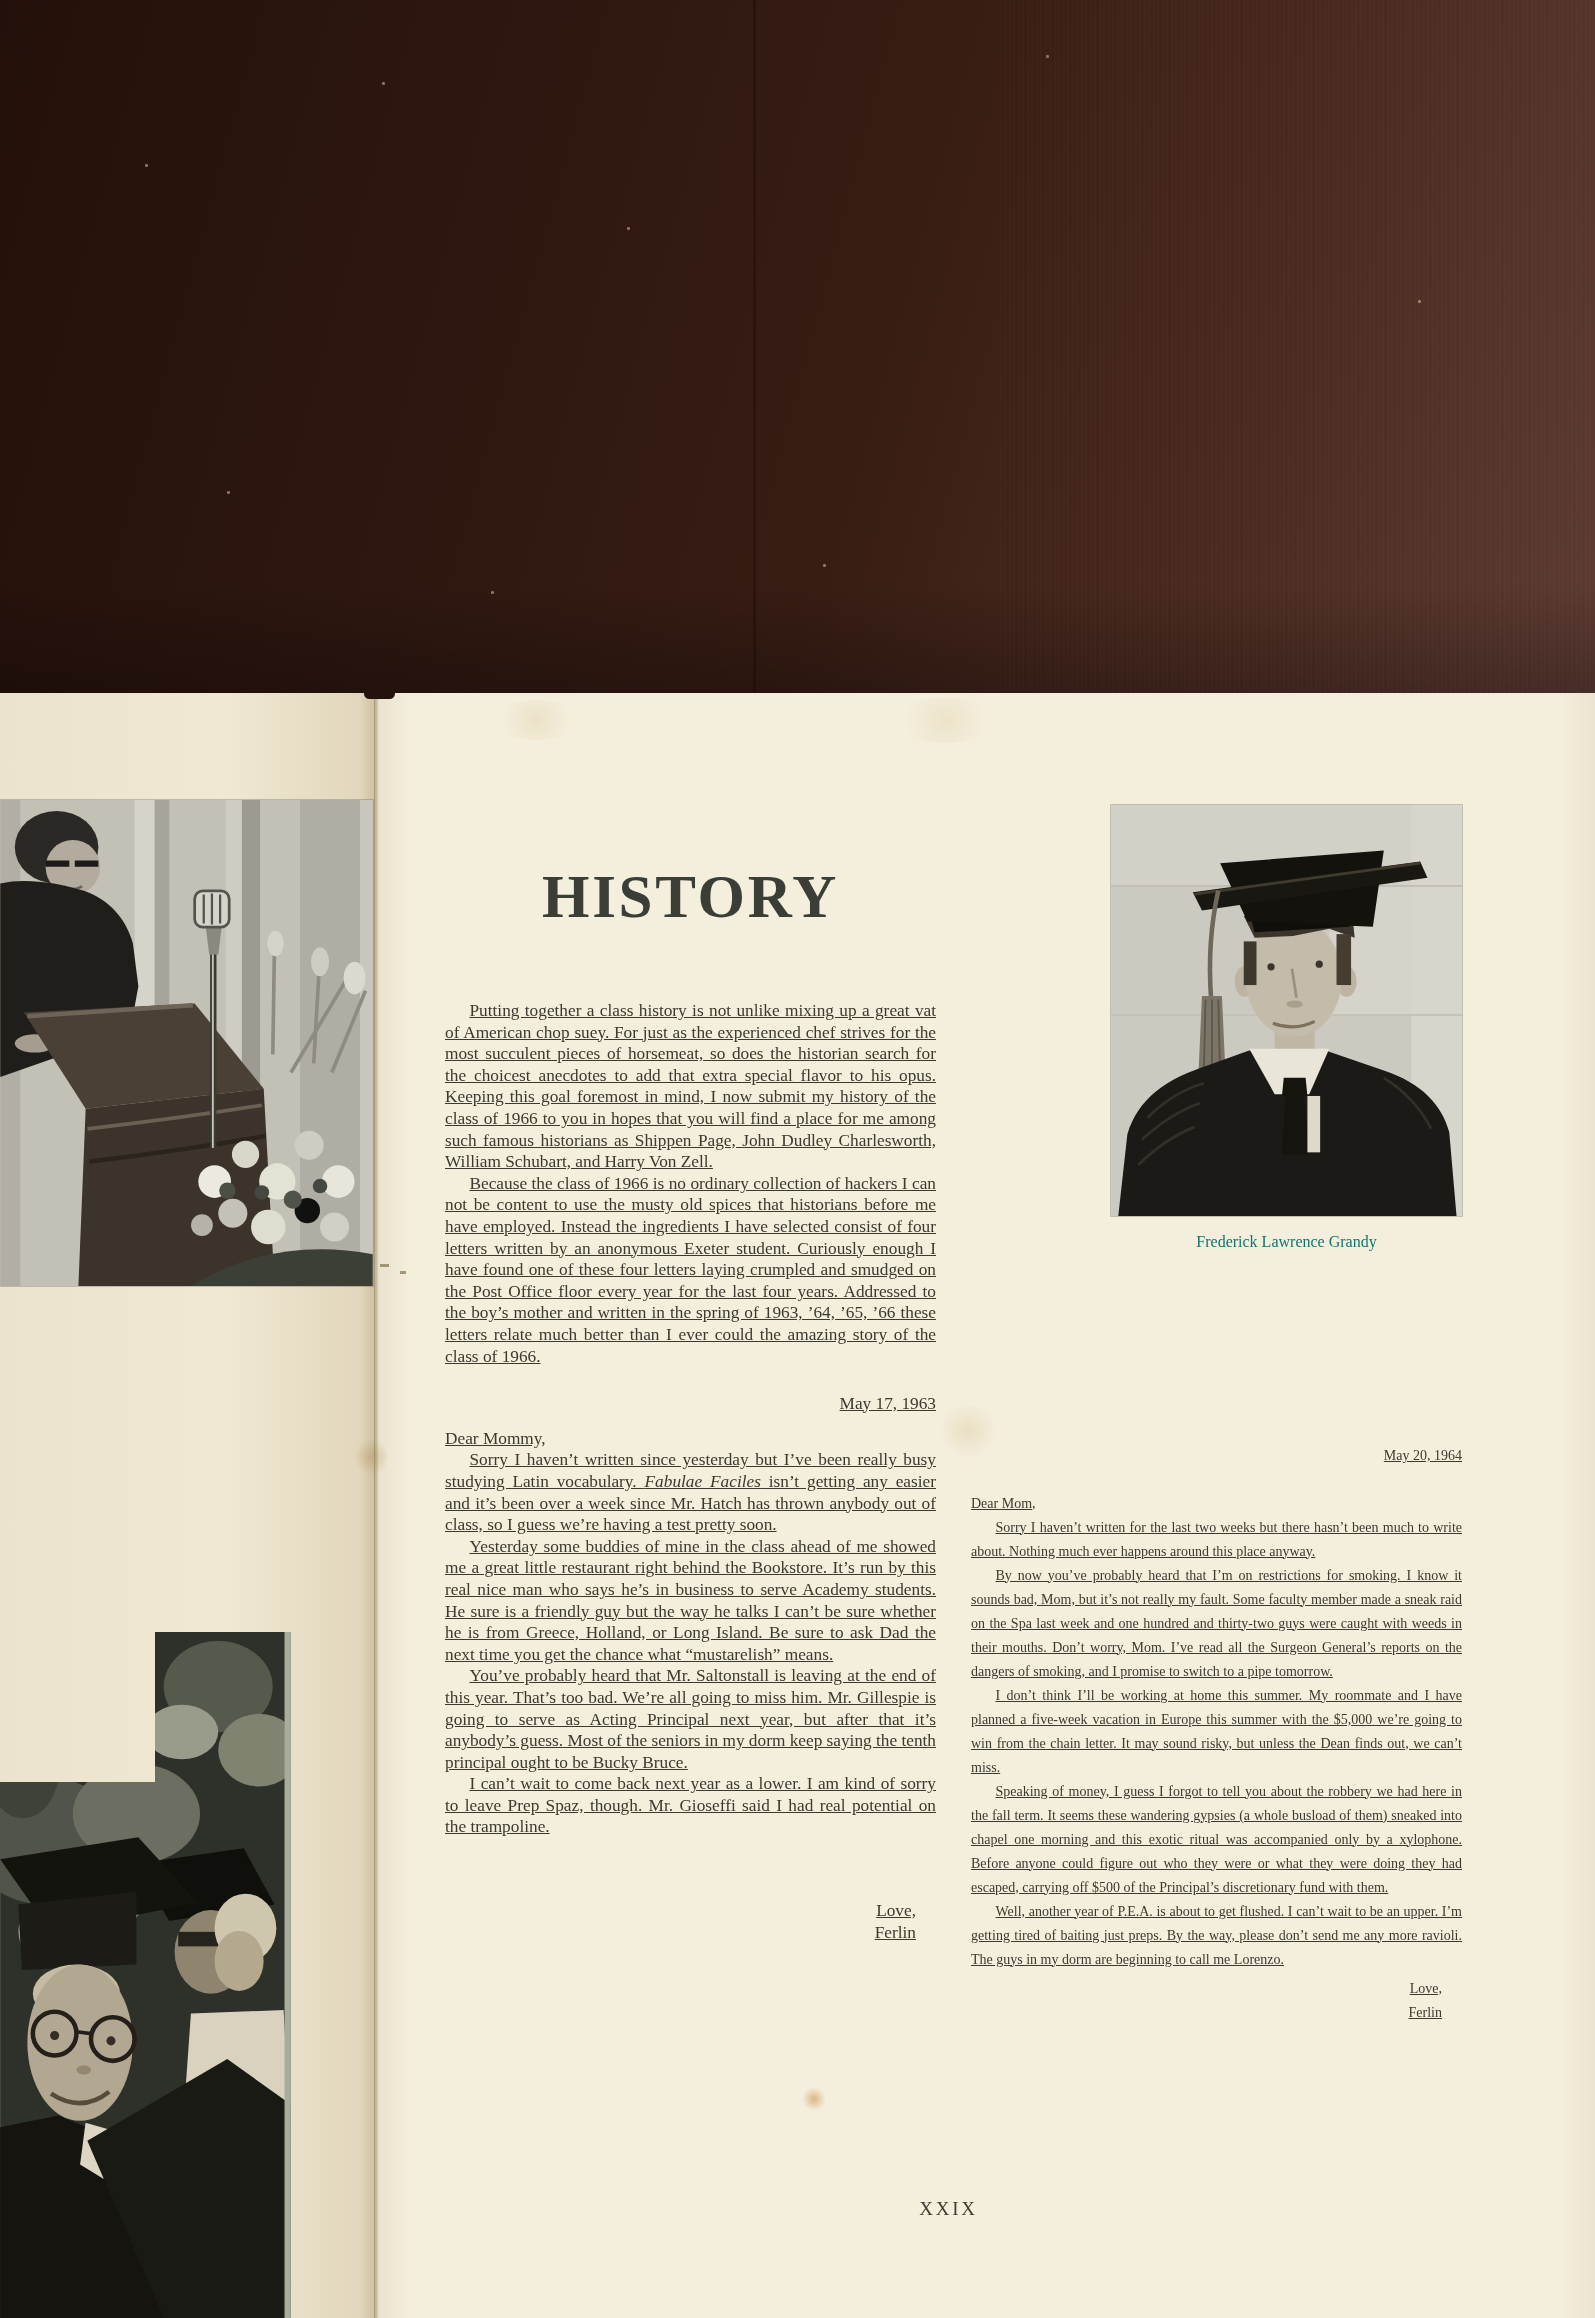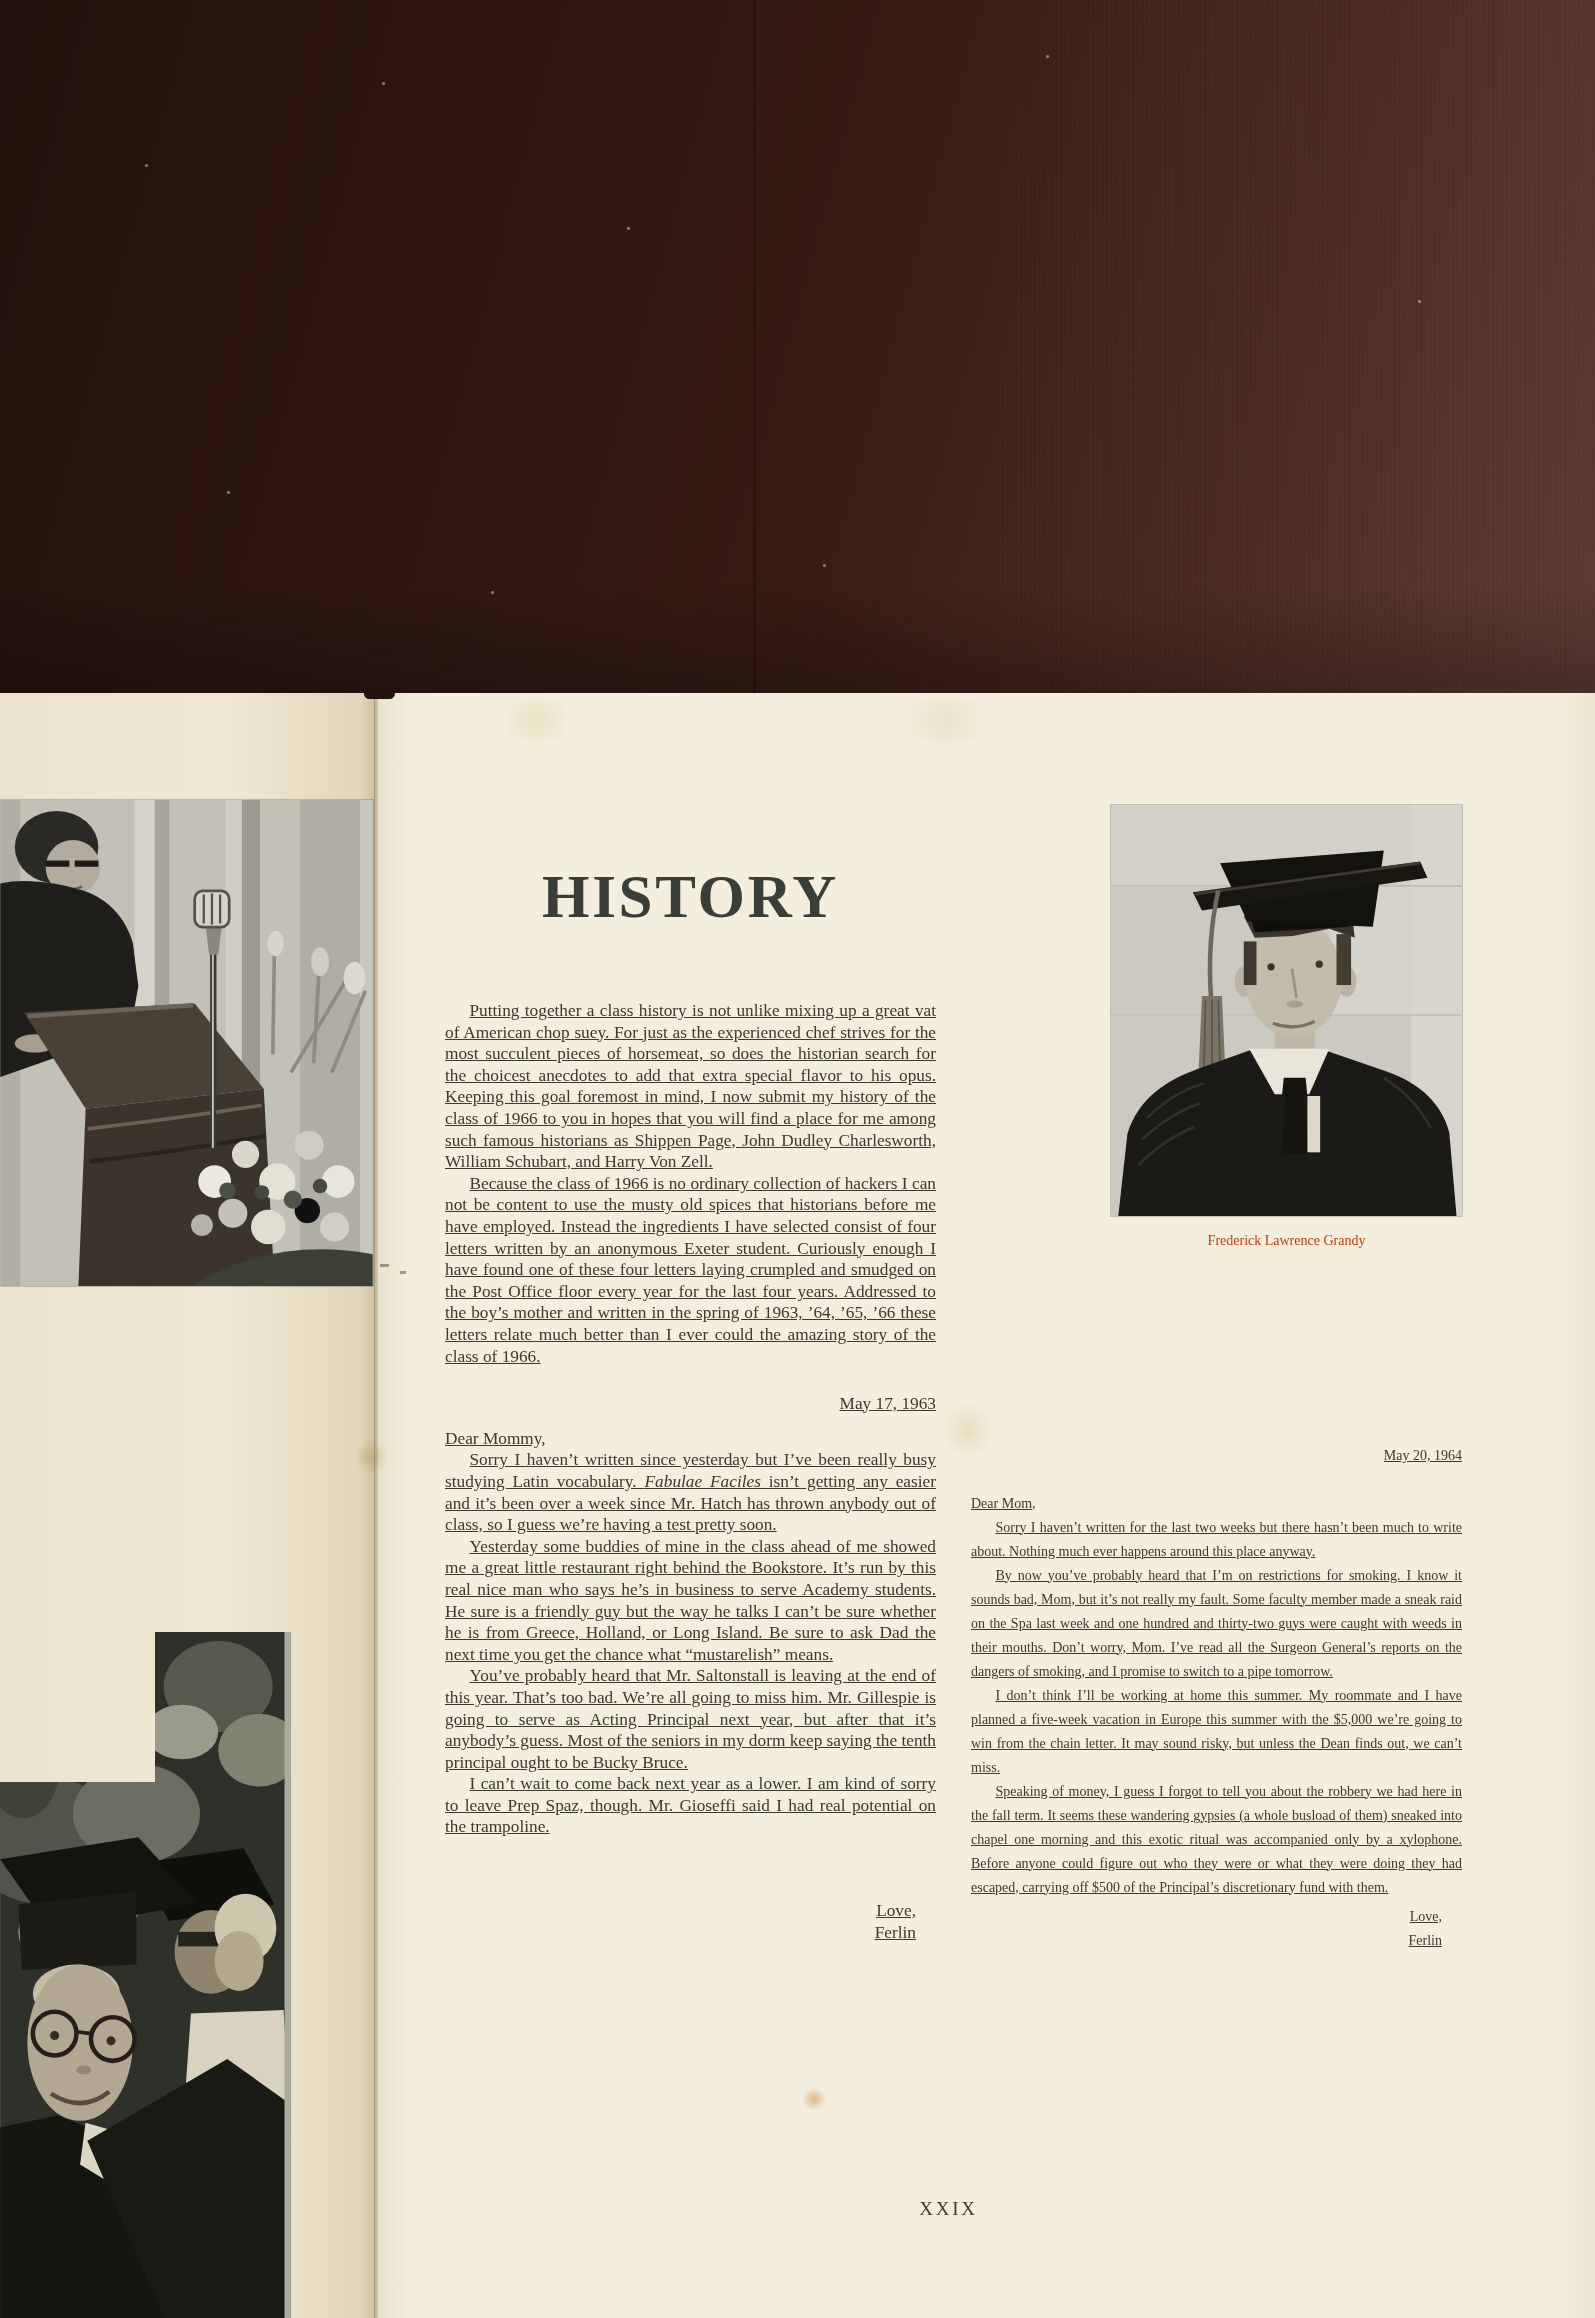--- a/index.html
+++ b/index.html
@@ -43,21 +43,21 @@
   .col-left{left:445px;top:1000px;width:491px;font-size:17.3px;line-height:21.6px;}
   .col-right{left:971px;top:1444px;width:491px;font-size:14px;line-height:24px;}
   .date{text-align:right;}
   .col-left .date{margin-top:25.5px;margin-bottom:13.6px;}
   .col-right .date{margin-bottom:23.6px;}
   .signoff{text-align:right;padding-right:20px;}
   .signoff span{display:block;}
   .col-left .signoff{margin-top:62px;}
   .col-right .signoff{margin-top:5.5px;}
   .caption{position:absolute;left:1111px;top:1233px;width:351px;text-align:center;
-           font-size:14px;color:#c2410c;}
+           font-size:16px;color:#0f766e;}
   .pageno{position:absolute;left:876px;top:2198px;width:145px;text-align:center;
           font-size:19px;letter-spacing:2.7px;color:#3f3c33;}
 
   
   .photo{position:absolute;box-shadow:0 0 0 0.9px rgba(90,85,70,.35);}
   .photo svg{display:block;}
   .photo-podium{left:0;top:800px;width:373px;height:486px;}
   .photo-portrait{left:1111px;top:805px;width:351px;height:411px;}
   .photo-crowd{left:0;top:1632px;width:291px;height:686px;box-shadow:none;
       clip-path:polygon(0 150px,155px 150px,155px 0,291px 0,291px 686px,0 686px);}
@@ -259,20 +259,21 @@
   </div>
 
   <div class="col col-right">
     <p class="date">May 20, 1964</p>
     <p>Dear Mom,</p>
     <div>
         <p class="para"><span>Sorry I haven’t written for the last two weeks but there hasn’t been much to write about. Nothing much ever happens around this place anyway.</span></p>
         <p class="para"><span>By now you’ve probably heard that I’m on restrictions for smoking. I know it sounds bad, Mom, but it’s not really my fault. Some faculty member made a sneak raid on the Spa last week and one hundred and thirty-two guys were caught with weeds in their mouths. Don’t worry, Mom. I’ve read all the Surgeon General’s reports on the dangers of smoking, and I promise to switch to a pipe tomorrow.</span></p>
         <p class="para"><span>I don’t think I’ll be working at home this summer. My roommate and I have planned a five-week vacation in Europe this summer with the $5,000 we’re going to win from the chain letter. It may sound risky, but unless the Dean finds out, we can’t miss.</span></p>
         <p class="para"><span>Speaking of money, I guess I forgot to tell you about the robbery we had here in the fall term. It seems these wandering gypsies (a whole busload of them) sneaked into chapel one morning and this exotic ritual was accompanied only by a xylophone. Before anyone could figure out who they were or what they were doing they had escaped, carrying off $500 of the Principal’s discretionary fund with them.</span></p>
+        <p class="para"><span>Well, another year of P.E.A. is about to get flushed. I can’t wait to be an upper. I’m getting tired of baiting just preps. By the way, please don’t send me any more ravioli. The guys in my dorm are beginning to call me Lorenzo.</span></p>
       </div>
     <div class="signoff">
       <span>Love,</span>
       <span>Ferlin</span>
     </div>
   </div>
 
   <div class="caption">Frederick Lawrence Grandy</div>
   <div class="pageno">XXIX</div>
 

